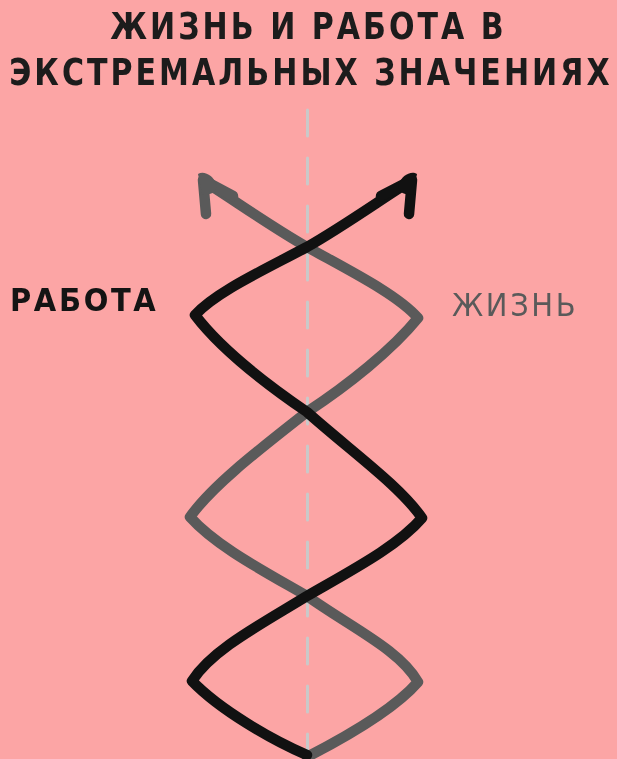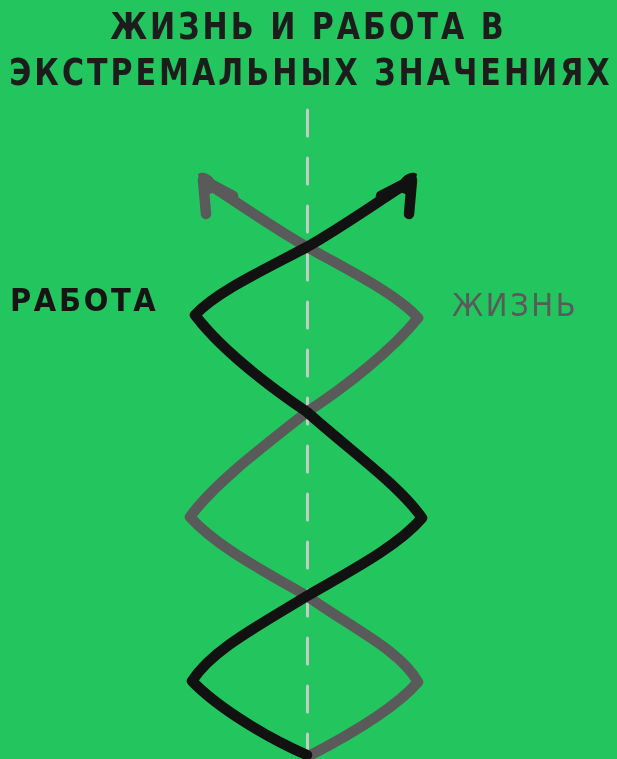--- a/index.html
+++ b/index.html
@@ -10,21 +10,21 @@
   body {
     width: 617px;
     height: 759px;
     position: relative;
     overflow: hidden;
     font-family: "DejaVu Sans", sans-serif;
   }
   #page {
     position: absolute;
     inset: 0;
-    background: #22c55e;
+    background: #fca5a5;
   }
   .title-block {
     position: absolute;
     top: 0;
     left: 0;
     width: 617px;
     text-align: center;
     user-select: none;
   }
   .title-line {

